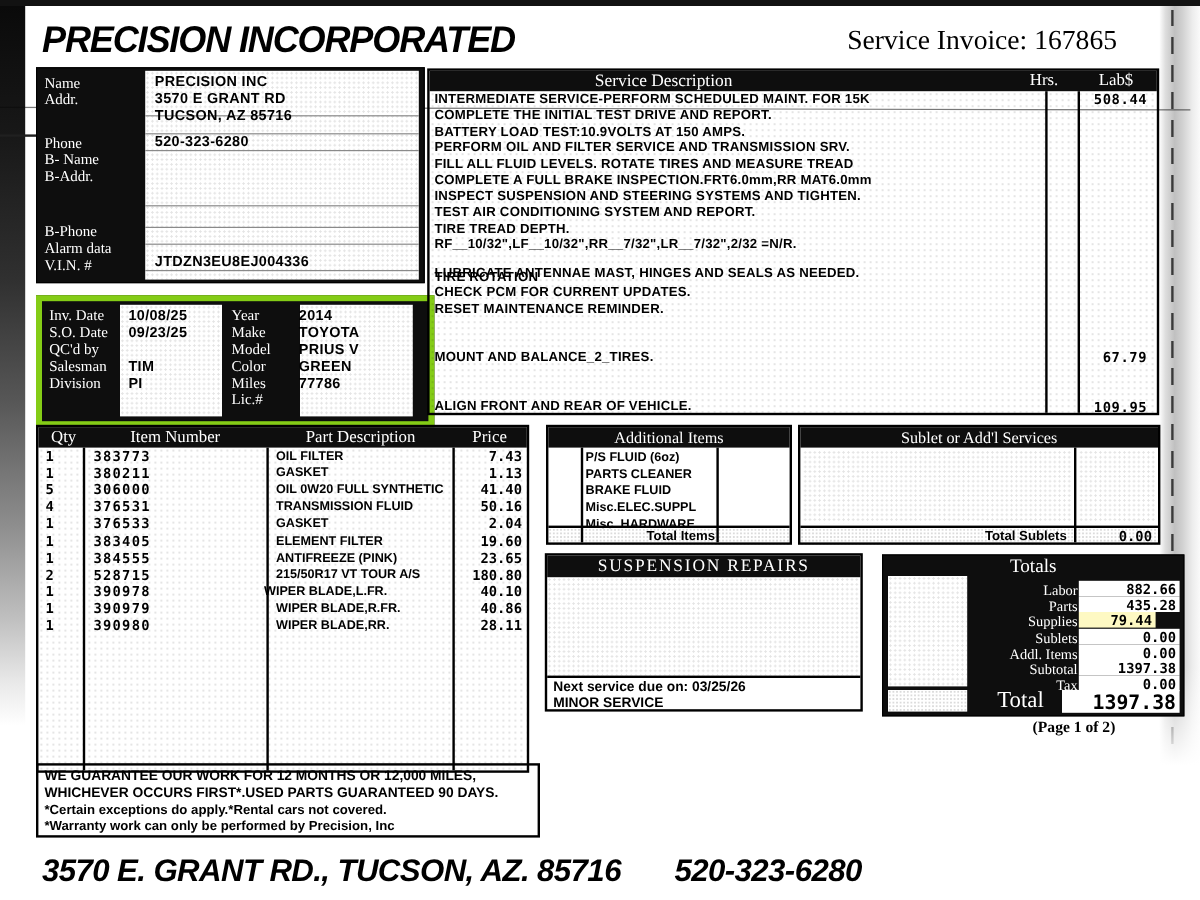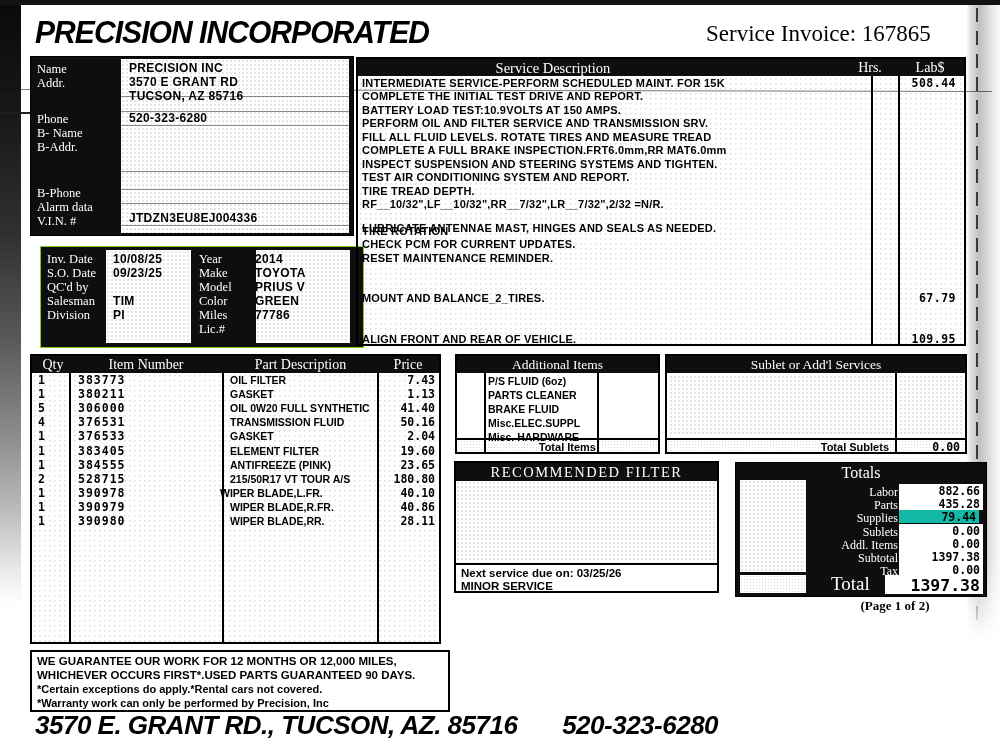--- a/index.html
+++ b/index.html
@@ -31,21 +31,21 @@
   #invoice-line{left:706px;top:21px;font-size:23px;white-space:nowrap;}
 
   
   #cust-box{left:30px;top:56px;width:322px;height:178px;border:1px solid #000;}
   #cust-white{left:90px;top:2px;width:228px;height:174px;}
   .cust-line{position:absolute;left:0;width:228px;height:1px;background:#8a8a8a;}
   .flabel{position:absolute;left:6px;color:#fff;font-family:"Liberation Serif",serif;font-size:12.5px;white-space:nowrap;}
   .fvalue{position:absolute;left:8px;font-weight:bold;font-size:12px;letter-spacing:0.3px;white-space:nowrap;}
 
   
-  #order-box{left:40px;top:246px;width:322px;height:100px;border:1px solid #84cc16;}
+  #order-box{left:30px;top:246px;width:322px;height:100px;border:5px solid #84cc16;}
   #order-white-1{left:65px;top:3px;width:85px;height:93px;}
   #order-white-2{left:215px;top:3px;width:94px;height:93px;}
 
   
   #svc-box{left:356px;top:57px;width:610px;height:289px;border:2px solid #000;box-sizing:border-box;}
   #svc-header{left:0;top:0;width:100%;height:17px;}
   #svc-title{position:absolute;left:20px;top:1px;width:350px;text-align:center;font-size:14.5px;}
   #svc-hrs{position:absolute;left:488px;top:1px;width:48px;text-align:center;font-size:14px;}
   #svc-lab{position:absolute;left:541px;top:1px;width:62px;text-align:center;font-size:14px;}
   #svc-div1{left:513px;top:17px;width:2px;height:268px;}
@@ -92,21 +92,21 @@
   #tot-title{position:absolute;left:0;top:1px;width:250px;text-align:center;color:#fff;font-size:16px;}
   #tot-white1{position:absolute;left:4px;top:17px;width:66px;height:92px;}
   #tot-white2{position:absolute;left:4px;top:112px;width:66px;height:18px;}
   #tot-rows{position:absolute;left:0;top:21px;width:250px;}
   #tot-total-label{position:absolute;left:95px;top:110px;color:#fff;font-size:19px;}
   #tot-total-box{position:absolute;left:149px;top:112px;width:98px;height:19px;}
   #tot-total-value{position:absolute;right:3px;top:1px;font-weight:bold;font-size:16.5px;font-family:"DejaVu Sans Mono",monospace;}
   #page-note{left:845px;top:598px;width:100px;text-align:center;font-weight:bold;font-size:13px;font-family:"Liberation Serif",serif;}
 
   
-  #guar-box{left:30px;top:650px;width:420px;height:62px;border:2px solid #000;box-sizing:border-box;}
+  #guar-box{left:30px;top:636px;width:420px;height:62px;border:2px solid #000;box-sizing:border-box;}
   #footer-line{left:35px;top:710px;font-style:italic;font-weight:bold;font-size:26px;letter-spacing:-0.5px;white-space:nowrap;text-align:center;}
 </style>
 </head>
 <body>
 
 <div id="page">
 
   <div class="abs" id="topbar"></div>
   <div class="abs" id="shadow-left"></div>
   <div class="abs" id="shadow-right"></div>
@@ -348,21 +348,21 @@
     <div class="abs divider" id="sub-div1"></div>
     <div class="abs tex" style="left:2px;top:19px;width:224px;height:61px;"></div>
     <div class="abs tex" style="left:232px;top:19px;width:64px;height:61px;"></div>
     <div class="abs tex2" id="sub-total-row">
       <div id="sub-total-label">Total Sublets</div>
       <div id="sub-total-value">0.00</div>
     </div>
   </div>
 
   <div class="abs" id="rec-box">
-    <div class="abs hdrbar" id="rec-header">RECOMMENDED FILTER</div>
+    <div class="abs hdrbar" id="rec-header">SUSPENSION REPAIRS</div>
     <div class="abs tex" id="rec-body"></div>
     <div class="abs" id="rec-footer">
       <div id="rec-next">Next service due on: 03/25/26</div>
       <div id="rec-note">MINOR SERVICE</div>
     </div>
   </div>
 
   <div class="abs blackbox" id="tot-box">
     <div class="serif" id="tot-title">Totals</div>
     <div class="whitefield tex" id="tot-white1"></div>
@@ -370,21 +370,21 @@
     <div id="tot-rows">
         <div style="position: absolute; left: 80px; top: 1px; width: 82px; text-align: right; color: rgb(255, 255, 255); font-size: 12px; font-family: &quot;Liberation Serif&quot;, serif;">Labor</div>
         <div style="position: absolute; left: 163px; top: 0px; width: 84px; height: 13px; background: rgb(255, 255, 255);">
           <div style="position: absolute; right: 3px; top: 0px; font-weight: bold; font-size: 11.5px; font-family: &quot;DejaVu Sans Mono&quot;, monospace;">882.66</div>
         </div>
         <div style="position: absolute; left: 80px; top: 14.2px; width: 82px; text-align: right; color: rgb(255, 255, 255); font-size: 12px; font-family: &quot;Liberation Serif&quot;, serif;">Parts</div>
         <div class="tex2" style="position: absolute; left: 163px; top: 13.2px; width: 84px; height: 13px; background: rgb(255, 255, 255);">
           <div style="position: absolute; right: 3px; top: 0px; font-weight: bold; font-size: 11.5px; font-family: &quot;DejaVu Sans Mono&quot;, monospace;">435.28</div>
         </div>
         <div style="position: absolute; left: 80px; top: 27.4px; width: 82px; text-align: right; color: rgb(255, 255, 255); font-size: 12px; font-family: &quot;Liberation Serif&quot;, serif;">Supplies</div>
-        <div style="position: absolute; left: 163px; top: 26.4px; width: 80px; height: 13px; background: #14b8a6;">
+        <div style="position: absolute; left: 163px; top: 26.4px; width: 64px; height: 13px; background: #fef9c3;">
           <div style="position: absolute; right: 3px; top: 0px; font-weight: bold; font-size: 11.5px; font-family: &quot;DejaVu Sans Mono&quot;, monospace;">79.44</div>
         </div>
         <div style="position: absolute; left: 80px; top: 40.6px; width: 82px; text-align: right; color: rgb(255, 255, 255); font-size: 12px; font-family: &quot;Liberation Serif&quot;, serif;">Sublets</div>
         <div class="tex2" style="position: absolute; left: 163px; top: 39.6px; width: 84px; height: 13px; background: rgb(255, 255, 255);">
           <div style="position: absolute; right: 3px; top: 0px; font-weight: bold; font-size: 11.5px; font-family: &quot;DejaVu Sans Mono&quot;, monospace;">0.00</div>
         </div>
         <div style="position: absolute; left: 80px; top: 53.8px; width: 82px; text-align: right; color: rgb(255, 255, 255); font-size: 12px; font-family: &quot;Liberation Serif&quot;, serif;">Addl. Items</div>
         <div style="position: absolute; left: 163px; top: 52.8px; width: 84px; height: 13px; background: rgb(255, 255, 255);">
           <div style="position: absolute; right: 3px; top: 0px; font-weight: bold; font-size: 11.5px; font-family: &quot;DejaVu Sans Mono&quot;, monospace;">0.00</div>
         </div>

